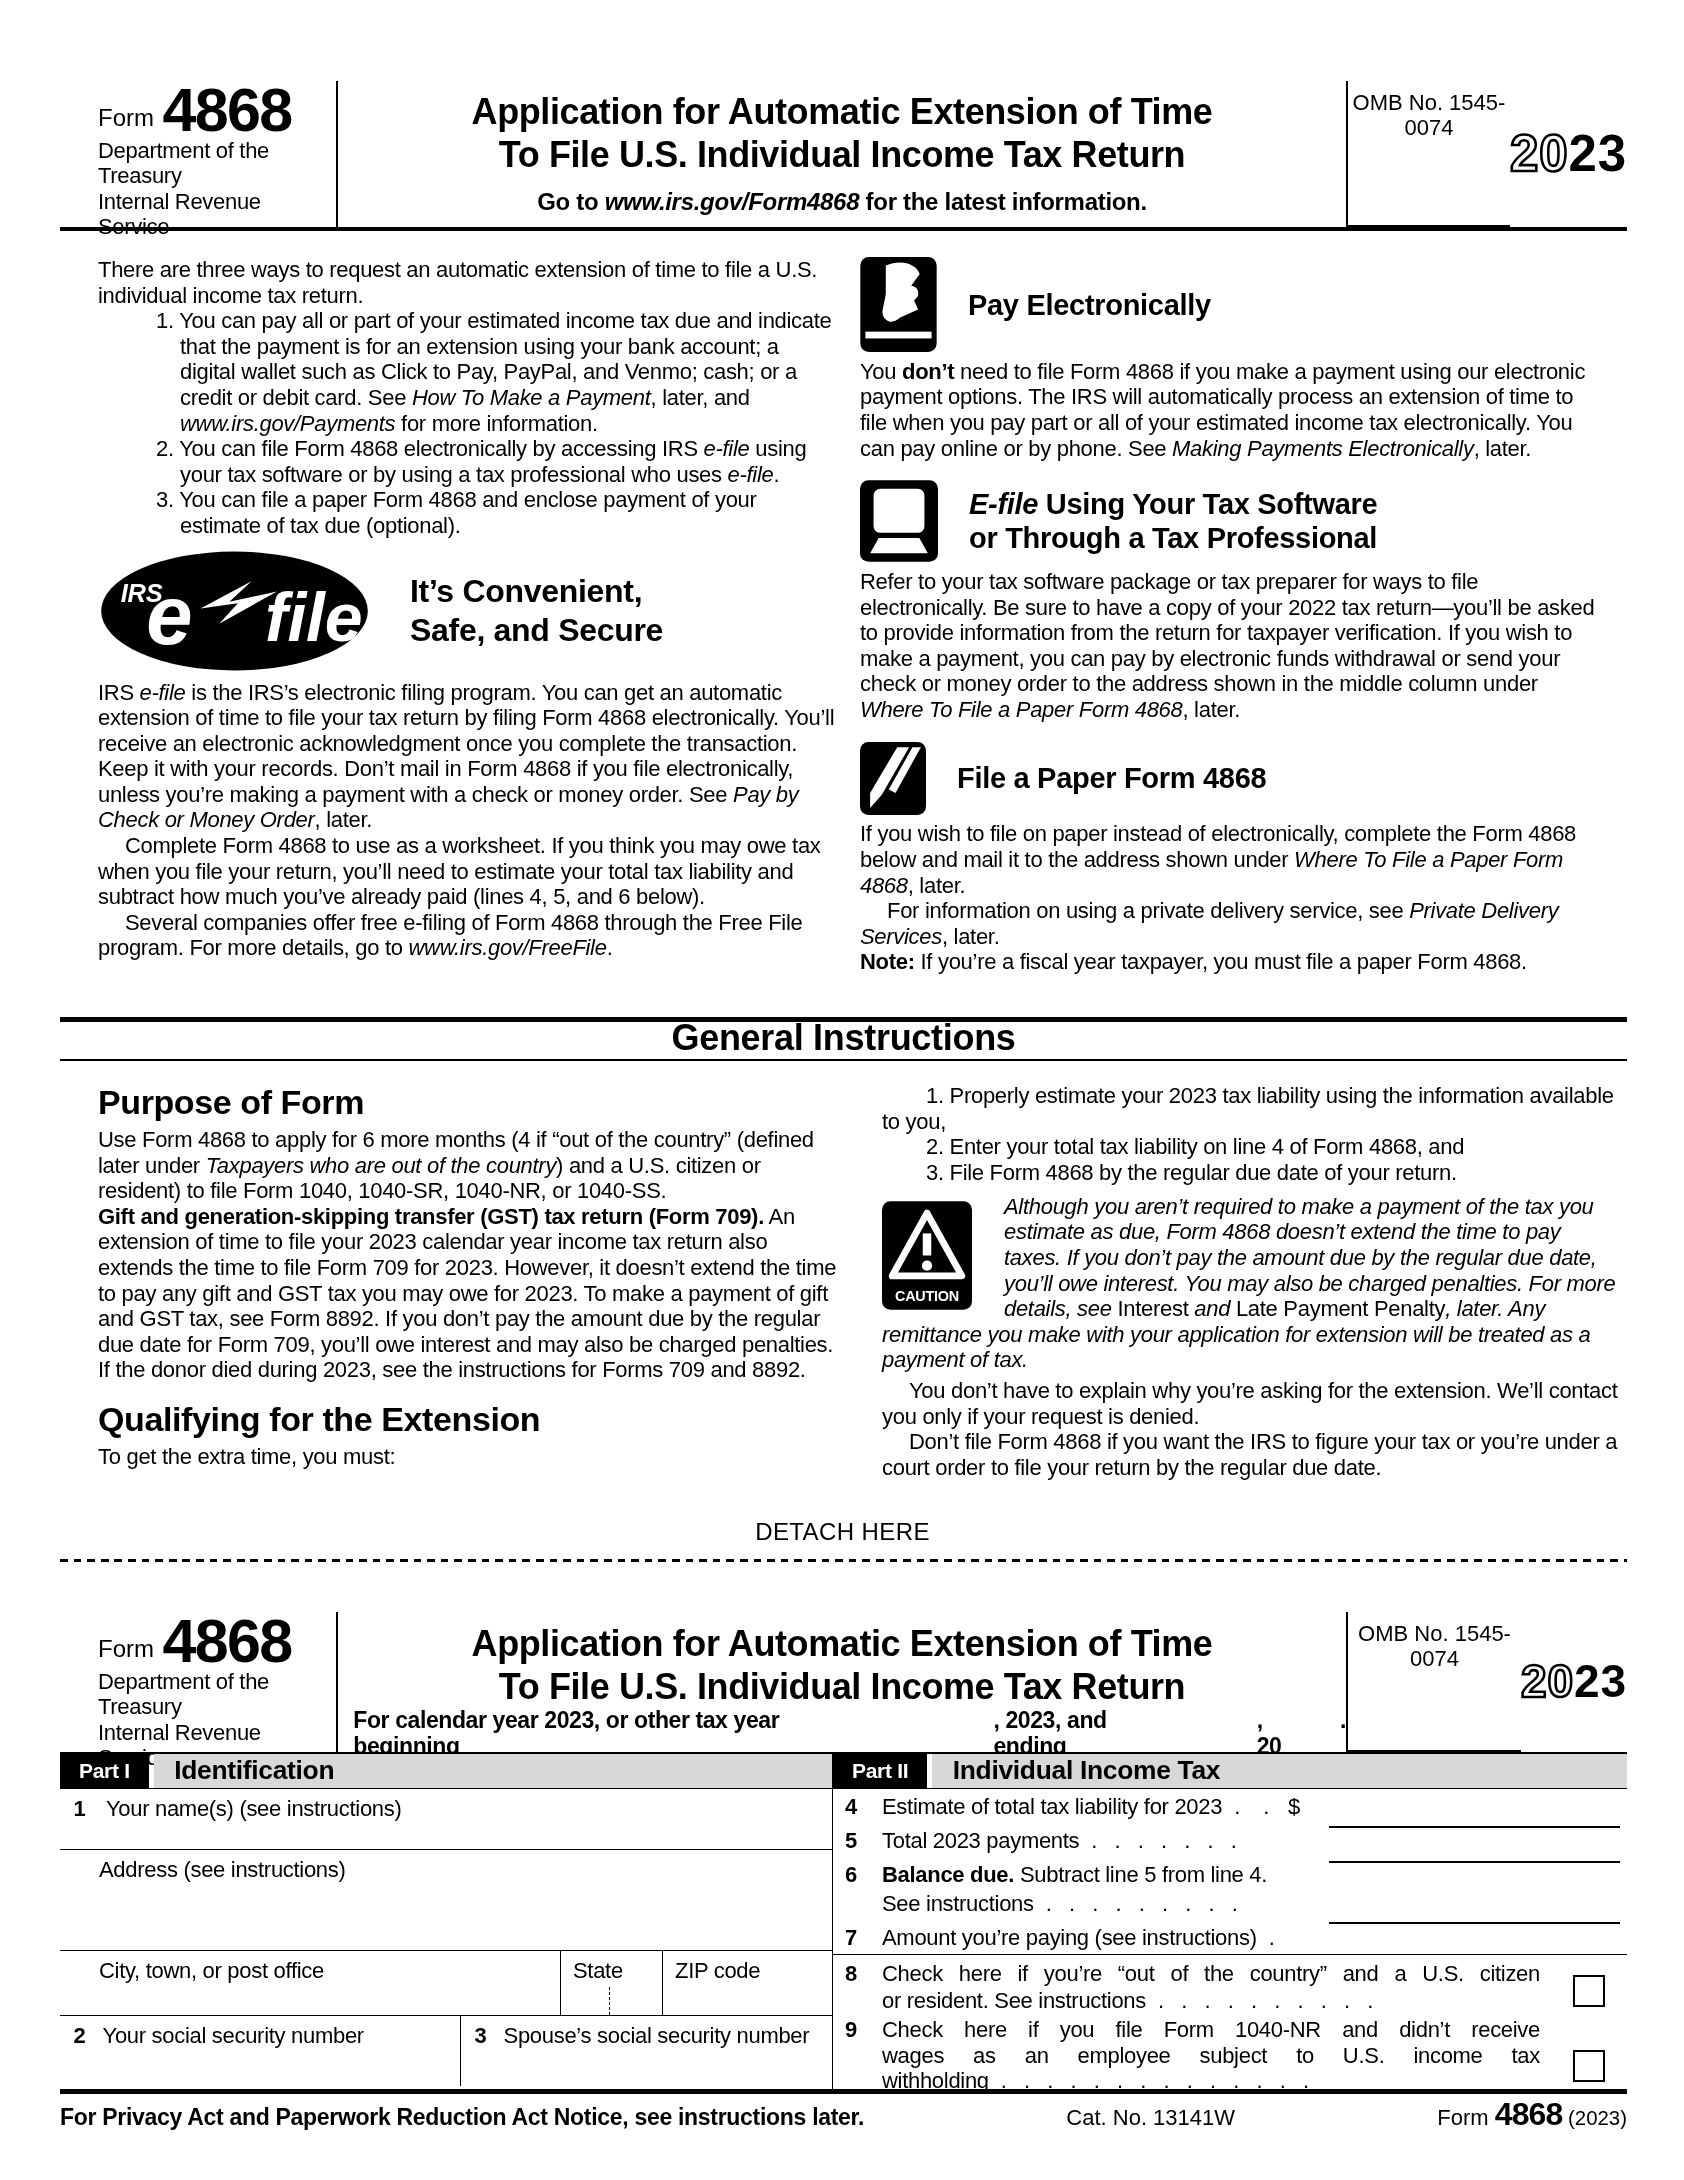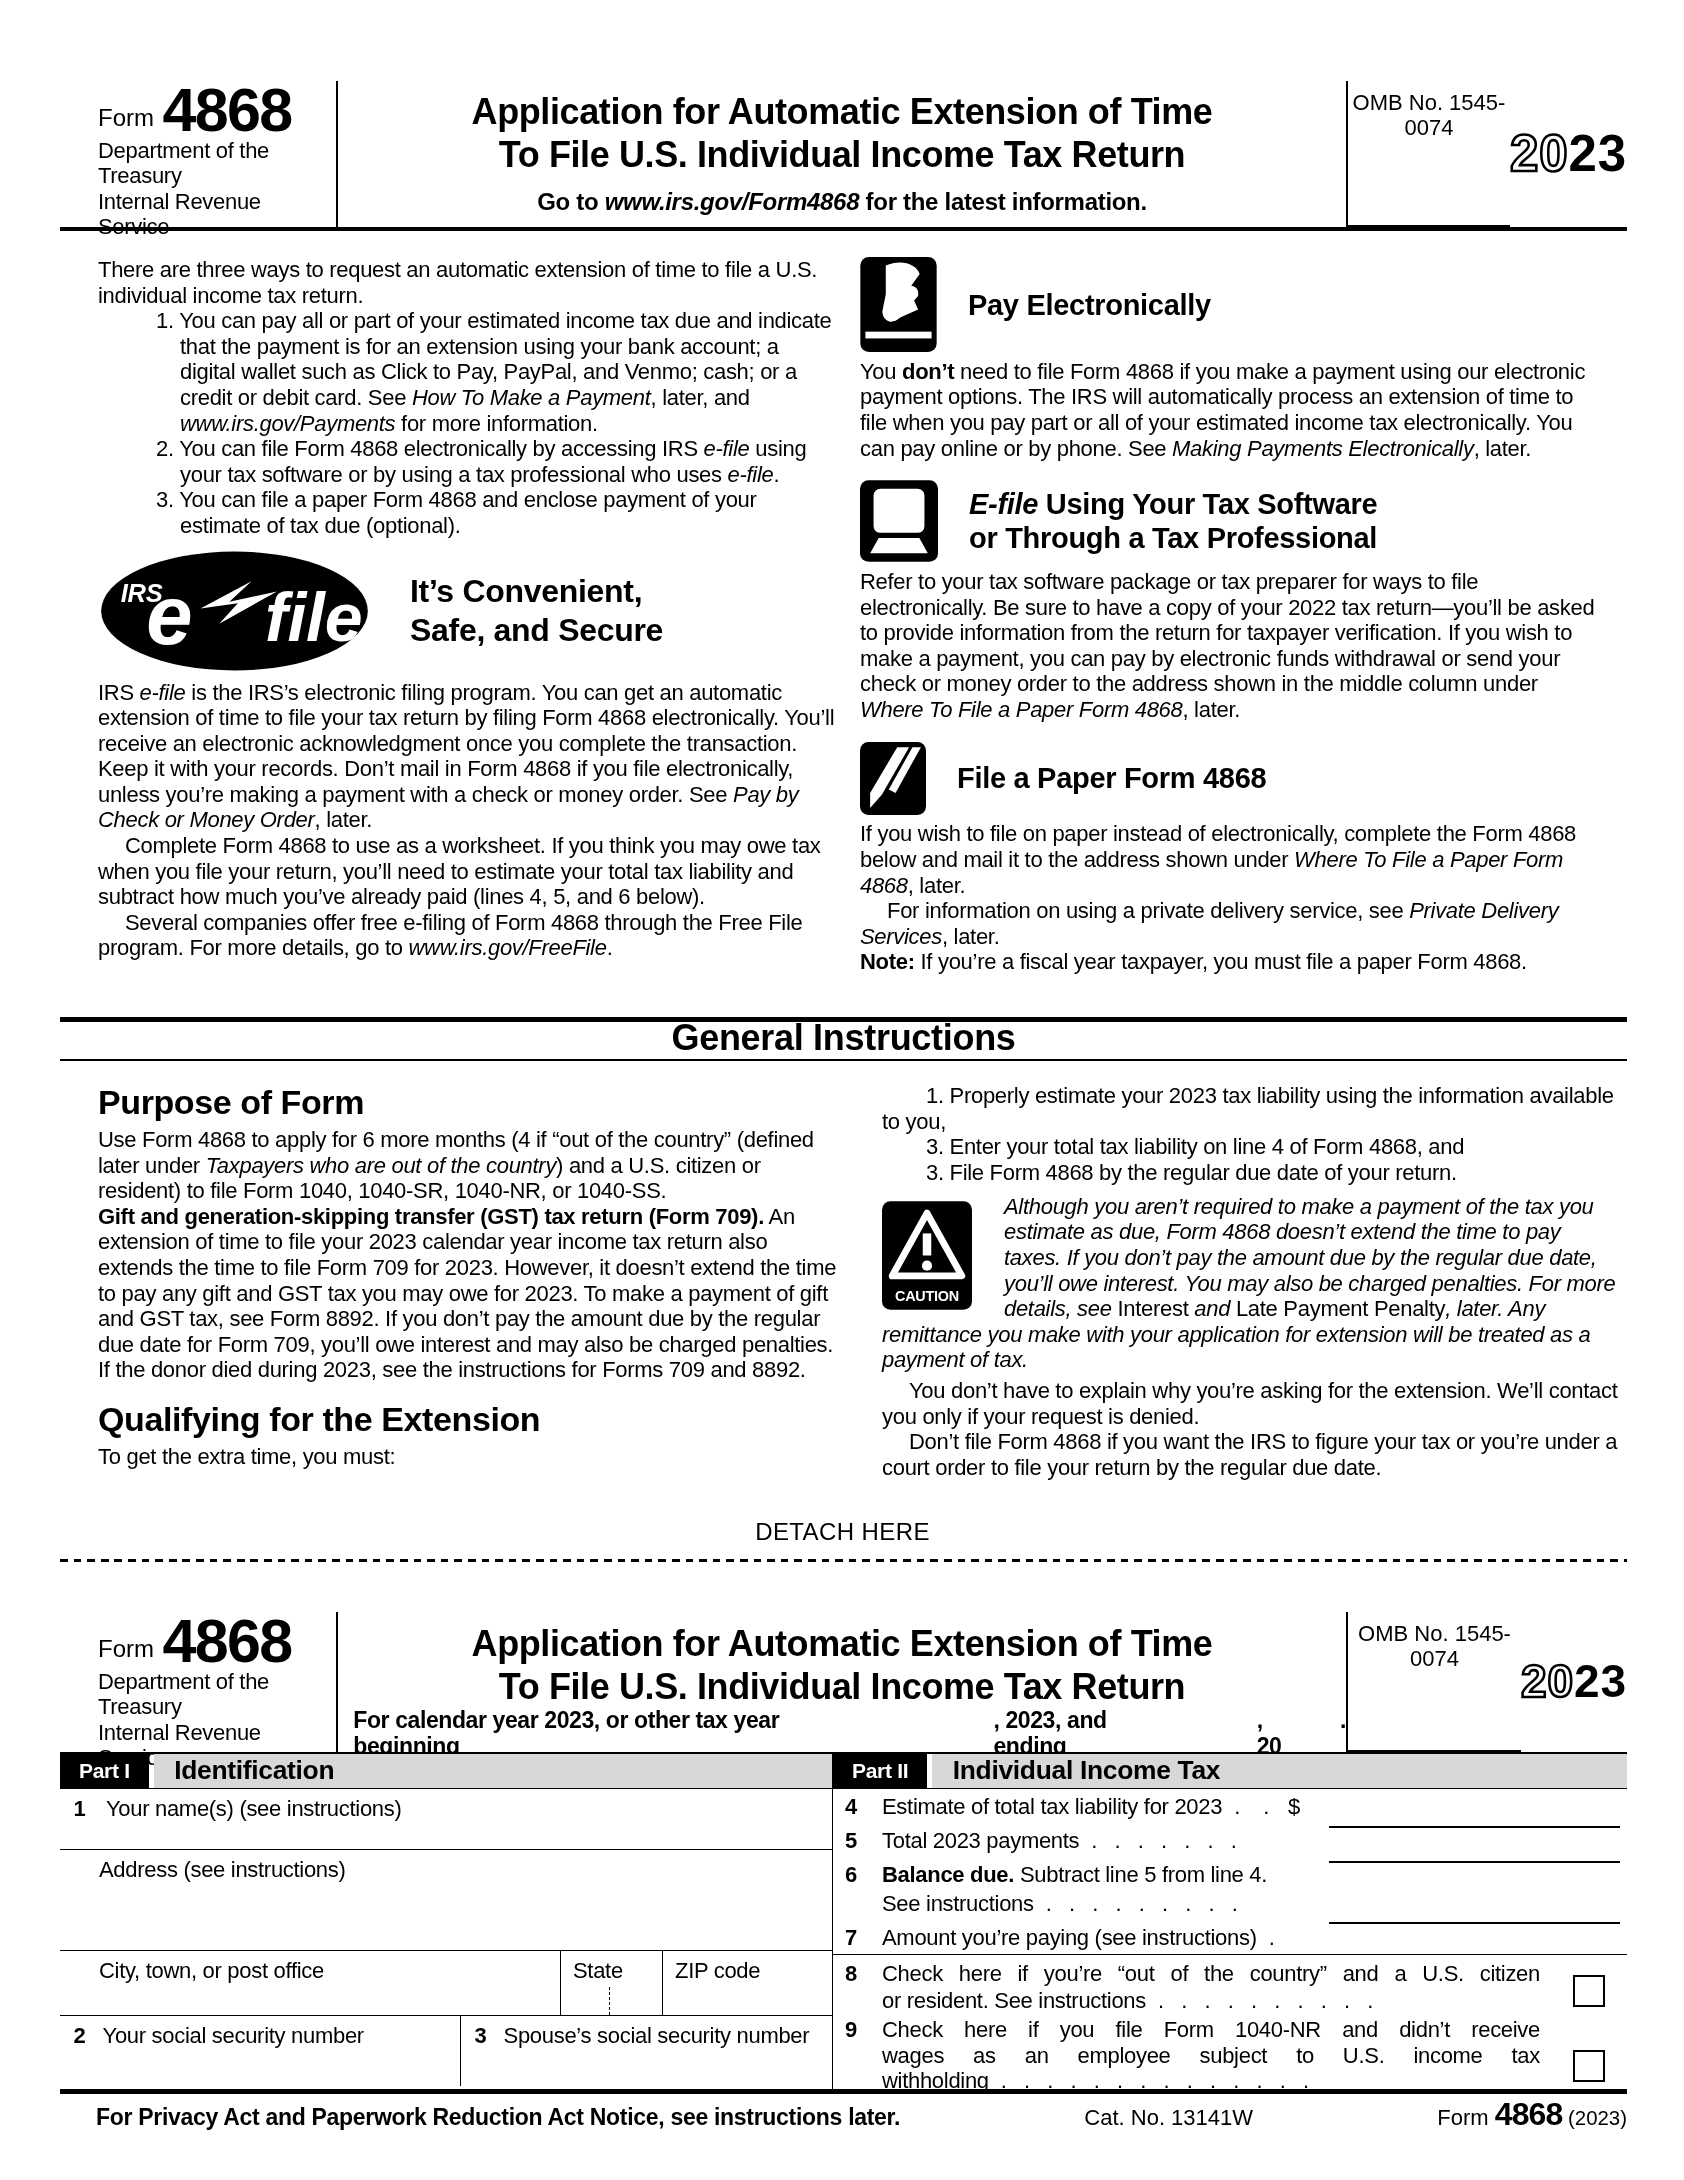--- a/index.html
+++ b/index.html
@@ -99,21 +99,21 @@
   .pl { position:absolute; left:12px; display:flex; }
   .pl .num { width:37px; font-weight:700; flex:0 0 auto; }
   .leader { white-space:pre; margin-left:12px; }
   .dollar { position:absolute; left:455px; top:5.1px; }
   .amt { position:absolute; left:496px; right:6.8px; border-bottom:2.6px solid #000; }
   .sep7 { position:absolute; left:0; right:0; top:165px; border-bottom:1.7px solid #000; }
   .jline { position:absolute; left:49px; width:658px; text-align:justify; text-align-last:justify; }
   .cb { position:absolute; right:22px; width:32px; height:32px; border:2.6px solid #000; background:#fff; }
 
   .pfoot { position:absolute; left:60px; top:2102px; width:1567px; display:flex; align-items:baseline; }
-  .pf-left { font-weight:700; font-size:23px;margin-left:36px; }
+  .pf-left { font-weight:700; font-size:23px; }
   .pf-cat { flex:1; text-align:center; font-size:22px; letter-spacing:0; }
   .pf-right { font-size:22px; letter-spacing:0; }
   .pf-num { font-size:32px; font-weight:700; letter-spacing:-0.9px; }
   .pf-yr { font-size:20.4px; }
 </style>
 </head>
 <body>
 
 <div class="page">
 
@@ -213,21 +213,21 @@
     <div class="col">
       <div class="h-big">Purpose of Form</div>
       <p><span>Use Form 4868 to apply for 6 more months (4 if “out of the country” (defined later under </span><span class="i">Taxpayers who are out of the country</span><span>) and a U.S. citizen or resident) to file Form 1040, 1040-SR, 1040-NR, or 1040-SS.</span></p>
       <p><span class="b">Gift and generation-skipping transfer (GST) tax return (Form 709).</span><span> An extension of time to file your 2023 calendar year income tax return also extends the time to file Form 709 for 2023. However, it doesn’t extend the time to pay any gift and GST tax you may owe for 2023. To make a payment of gift and GST tax, see Form 8892. If you don’t pay the amount due by the regular due date for Form 709, you’ll owe interest and may also be charged penalties. If the donor died during 2023, see the instructions for Forms 709 and 8892.</span></p>
       <div class="h-big h-mt">Qualifying for the Extension</div>
       <p>To get the extra time, you must:</p>
     </div>
 
     <div class="col">
       <p class="ind2">1. Properly estimate your 2023 tax liability using the information available to you,</p>
-      <p class="ind2">3. Enter your total tax liability on line 4 of Form 4868, and</p>
+      <p class="ind2">2. Enter your total tax liability on line 4 of Form 4868, and</p>
       <p class="ind2">3. File Form 4868 by the regular due date of your return.</p>
 
       <div class="caution-wrap">
         <svg class="caution-icon" width="90" height="109" viewBox="0 0 106 128" style="font-size:26px">
           <rect x="0" y="0" width="106" height="128" rx="10" fill="#000"></rect>
           <polygon points="53,14 94,88 12,88" fill="none" stroke="#fff" stroke-width="8" stroke-linejoin="round"></polygon>
           <rect x="48" y="38" width="10" height="26" fill="#fff"></rect>
           <circle cx="53" cy="76" r="6" fill="#fff"></circle>
           <text x="53" y="118" text-anchor="middle" font-size="17" font-weight="bold" fill="#fff">CAUTION</text>
         </svg>

